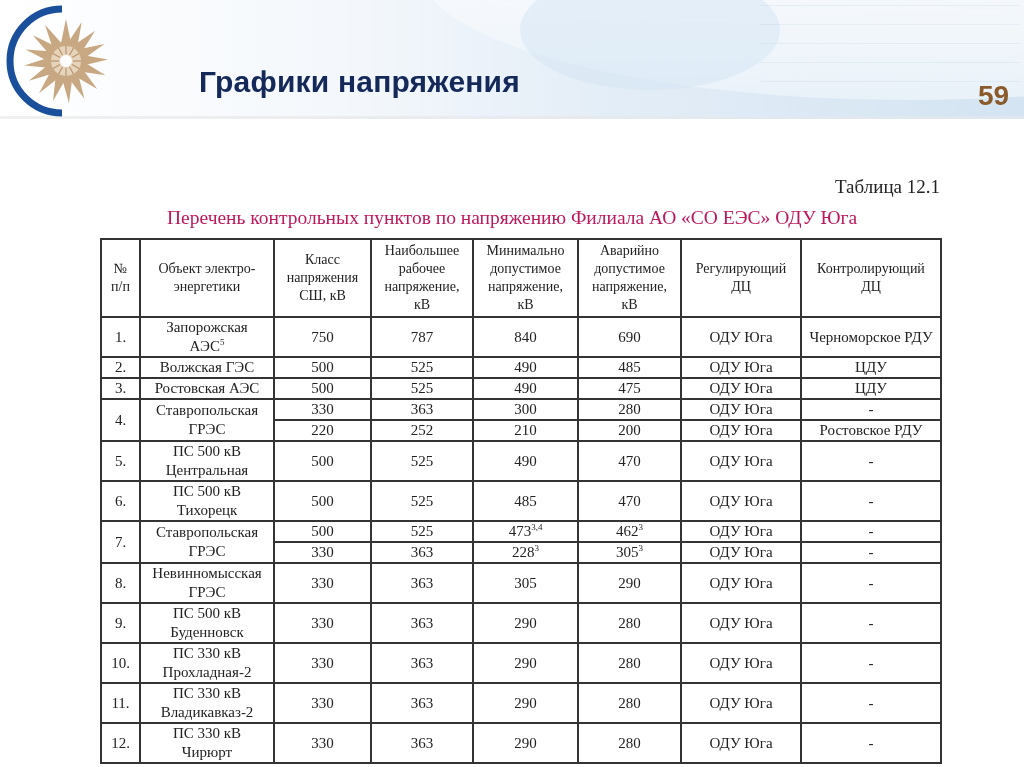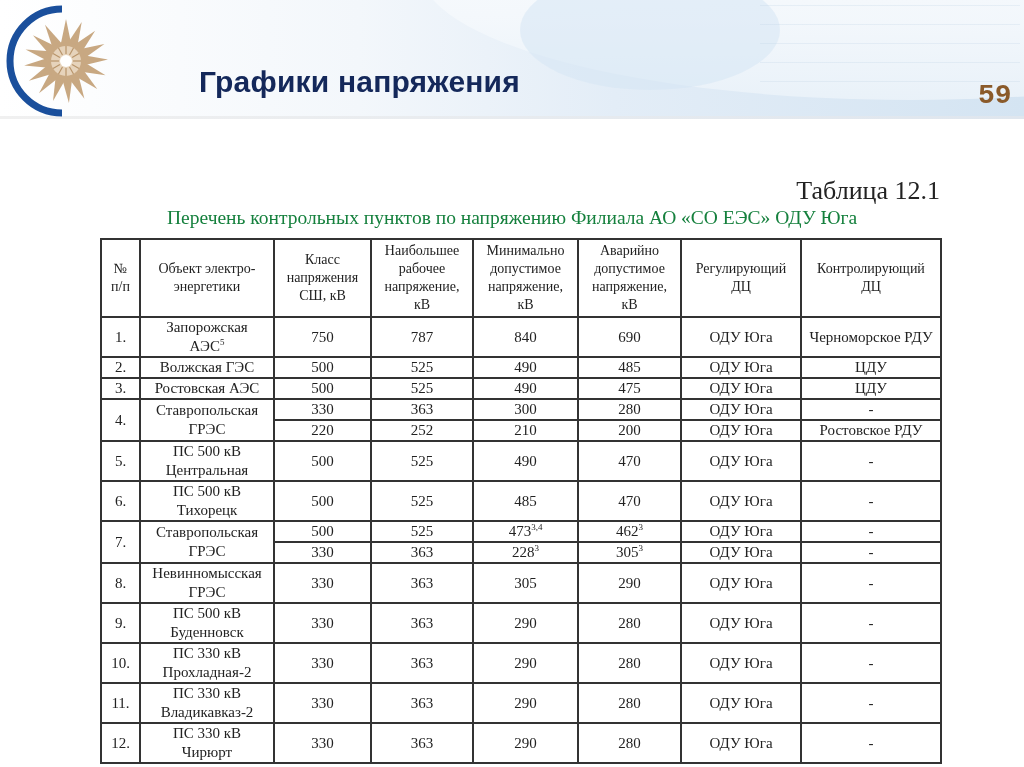--- a/index.html
+++ b/index.html
@@ -39,30 +39,30 @@
   }
   .title {
     position: absolute; left: 199px; top: 57px;
     font-family: "Liberation Sans", sans-serif;
     font-weight: bold; font-size: 30px; color: #14285a;
     letter-spacing: 0.2px;
     margin-top: 8px;
   }
   .page-num {
     position: absolute; left: 978px; top: 80px;
-    font-family: Liberation Mono, monospace;
+    font-family: Liberation Sans, sans-serif;
     font-weight: bold; font-size: 28px; color: #8a5a2a;
   }
   .table-caption {
     position: absolute; right: 84px; top: 176px;
-    font-size: 26px; color: #222; text-align: right;
+    font-size: 19px; color: #222; text-align: right;
   }
   .table-title {
     position: absolute; left: 167px; top: 207px;
-    font-size: 19.5px; color: #15803d;
+    font-size: 19.5px; color: #be185d;
   }
   table.data {
     position: absolute; left: 100px; top: 238px;
     border-collapse: collapse;
     font-family: "Liberation Serif", serif;
     color: #222;
   }
   table.data td, table.data th {
     border: 2px solid #333;
     padding: 0;

